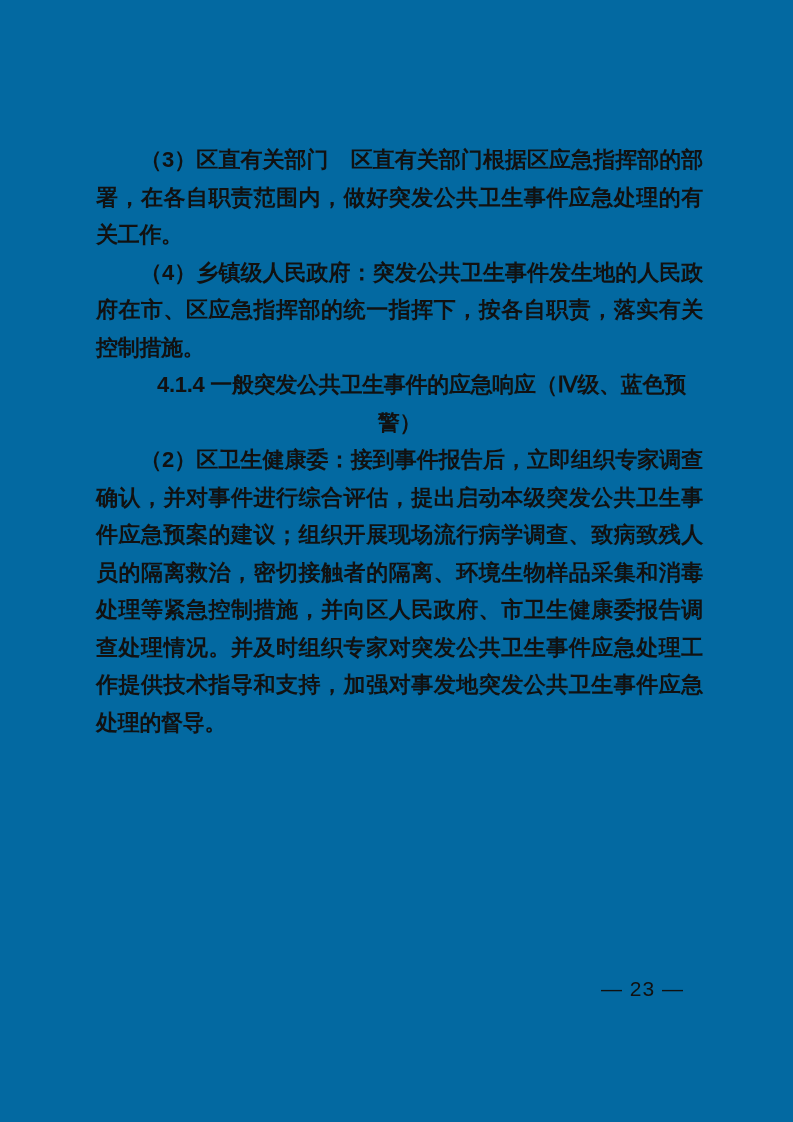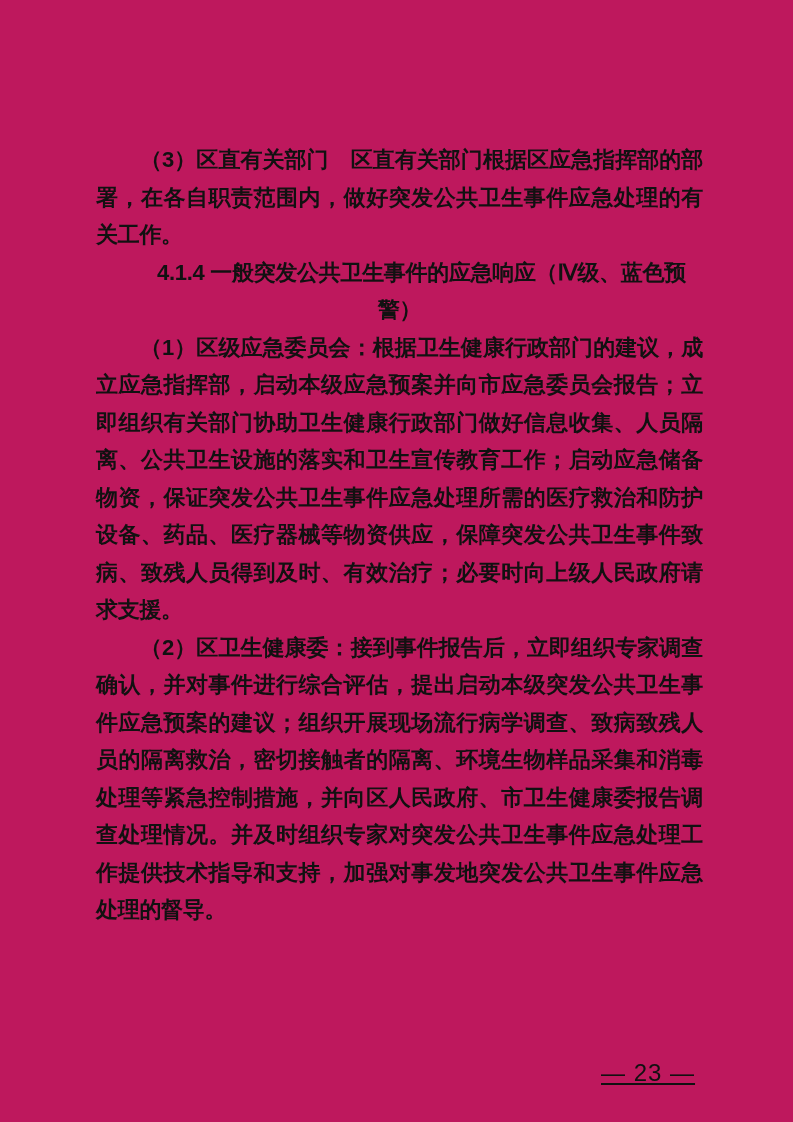--- a/index.html
+++ b/index.html
@@ -4,21 +4,21 @@
 <style>
   html, body {
     margin: 0;
     padding: 0;
     background: #ffffff;
   }
   .page {
     position: relative;
     width: 793px;
     height: 1122px;
-    background: #be185d;
+    background: #0369a1;
     overflow: hidden;
     font-family: "Liberation Sans", sans-serif;
   }
   .content {
     position: absolute;
     left: 96px;
     top: 141px;
     width: 607px;
   }
   .para {
@@ -30,37 +30,36 @@
     letter-spacing: -0.3px;
     text-align: justify;
     text-indent: 2em;
     word-break: break-all;
   }
   .heading {
     text-align: center;
   }
   .page-number {
     position: absolute;
-    top: 1060px;
+    top: 976px;
     left: 601px;
     width: 80px;
-    font-size: 24px;
+    font-size: 21px;
     line-height: 26px;
     color: #111111;
     font-weight: 500;
     letter-spacing: 1px;
     white-space: nowrap;
-    text-decoration: underline;
   }
 </style>
 </head>
 <body>
 
 <div class="page">
   <div class="content">
     <p class="para">（3）区直有关部门　区直有关部门根据区应急指挥部的部署，在各自职责范围内，做好突发公共卫生事件应急处理的有关工作。</p>
+    <p class="para">（4）乡镇级人民政府：突发公共卫生事件发生地的人民政府在市、区应急指挥部的统一指挥下，按各自职责，落实有关控制措施。</p>
     <p class="para heading">4.1.4 一般突发公共卫生事件的应急响应（Ⅳ级、蓝色预警）</p>
-    <p class="para">（1）区级应急委员会：根据卫生健康行政部门的建议，成立应急指挥部，启动本级应急预案并向市应急委员会报告；立即组织有关部门协助卫生健康行政部门做好信息收集、人员隔离、公共卫生设施的落实和卫生宣传教育工作；启动应急储备物资，保证突发公共卫生事件应急处理所需的医疗救治和防护设备、药品、医疗器械等物资供应，保障突发公共卫生事件致病、致残人员得到及时、有效治疗；必要时向上级人民政府请求支援。</p>
     <p class="para">（2）区卫生健康委：接到事件报告后，立即组织专家调查确认，并对事件进行综合评估，提出启动本级突发公共卫生事件应急预案的建议；组织开展现场流行病学调查、致病致残人员的隔离救治，密切接触者的隔离、环境生物样品采集和消毒处理等紧急控制措施，并向区人民政府、市卫生健康委报告调查处理情况。并及时组织专家对突发公共卫生事件应急处理工作提供技术指导和支持，加强对事发地突发公共卫生事件应急处理的督导。</p>
   </div>
 
   <div class="page-number">— 23 —</div>
 </div>
 
 </body></html>

